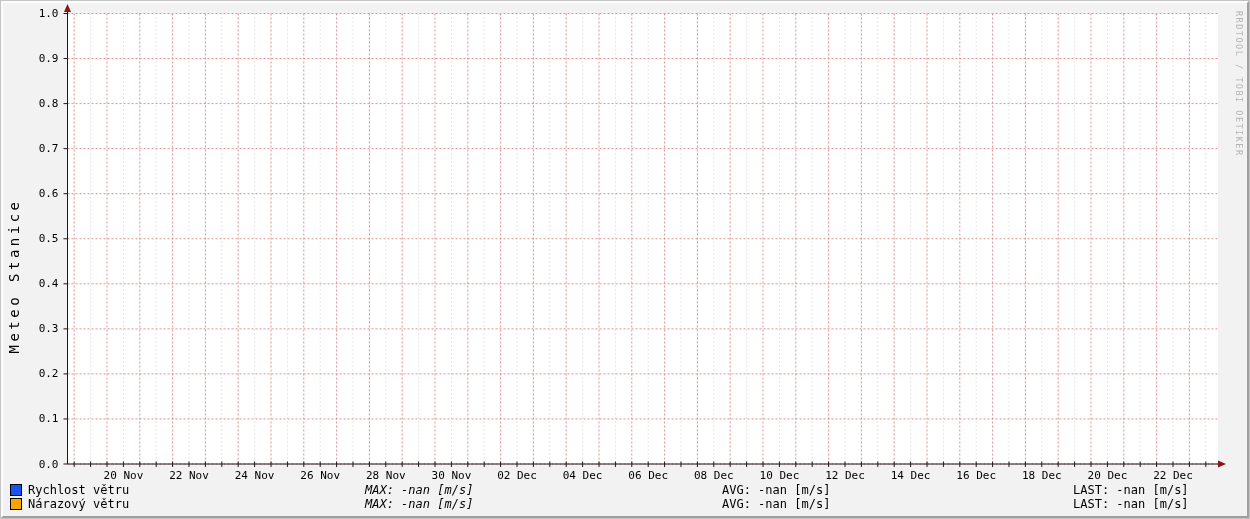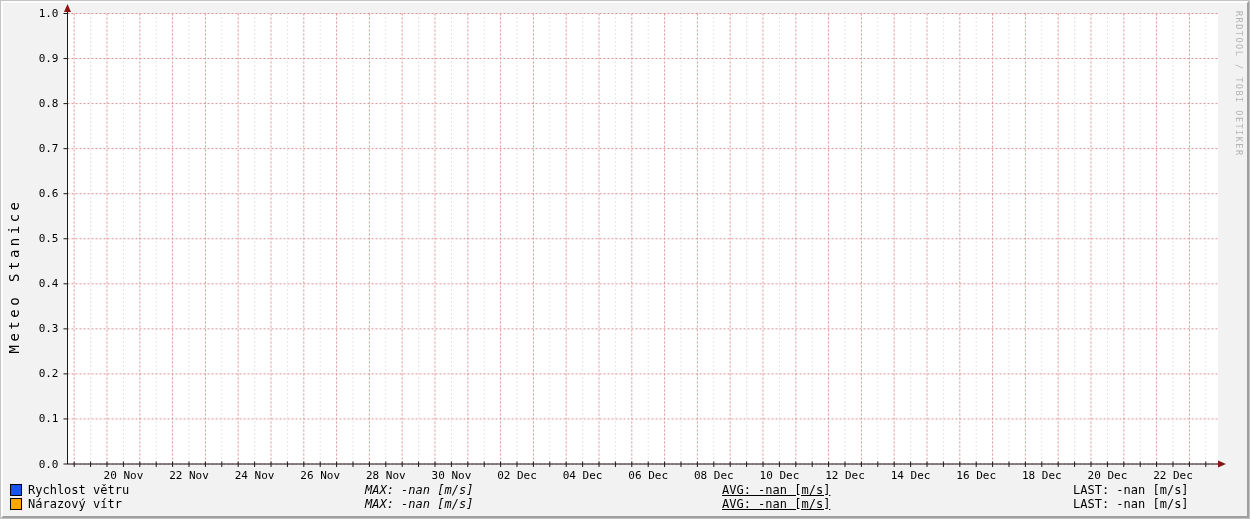--- a/index.html
+++ b/index.html
@@ -29,21 +29,21 @@
   }
   .legend-row{position:absolute;left:0;width:100%;height:14px;font-size:12px;color:#000;}
   .legend-row.r0{top:480px;}
   .legend-row.r1{top:494px;}
   .swatch{
     position:absolute;left:7px;top:1px;width:10px;height:10px;
     border:1px solid #000;background:#888;
   }
   .leg-label{position:absolute;left:25px;top:0;white-space:pre;}
   .leg-max{position:absolute;left:362px;top:0;white-space:pre;font-style:italic;}
-  .leg-avg{position:absolute;left:719px;top:0;white-space:pre;text-decoration:underline;}
+  .leg-avg{position:absolute;left:719px;top:0;white-space:pre;}
   .leg-last{position:absolute;left:1070px;top:0;white-space:pre;}
 </style>
 </head>
 <body>
 
 <div class="outer">
   <div class="bevel">
 
     <svg class="chart-svg" width="1244" height="513">
         <rect x="64.5" y="10.5" width="1150.5" height="450.5" fill="#ffffff"></rect>
@@ -250,20 +250,20 @@
     <div class="legend-row r0">
       <span class="swatch" style="background: rgb(24, 83, 240);"></span>
       <span class="leg-label">Rychlost větru</span>
       <span class="leg-max">MAX: -nan [m/s]</span>
       <span class="leg-avg">AVG: -nan [m/s]</span>
       <span class="leg-last">LAST: -nan [m/s]</span>
     </div>
 
     <div class="legend-row r1">
       <span class="swatch" style="background: rgb(255, 165, 0);"></span>
-      <span class="leg-label">Nárazový vítr</span>
+      <span class="leg-label">Nárazový větru</span>
       <span class="leg-max">MAX: -nan [m/s]</span>
       <span class="leg-avg">AVG: -nan [m/s]</span>
       <span class="leg-last">LAST: -nan [m/s]</span>
     </div>
 
   </div>
 </div>
 
 </body></html>

